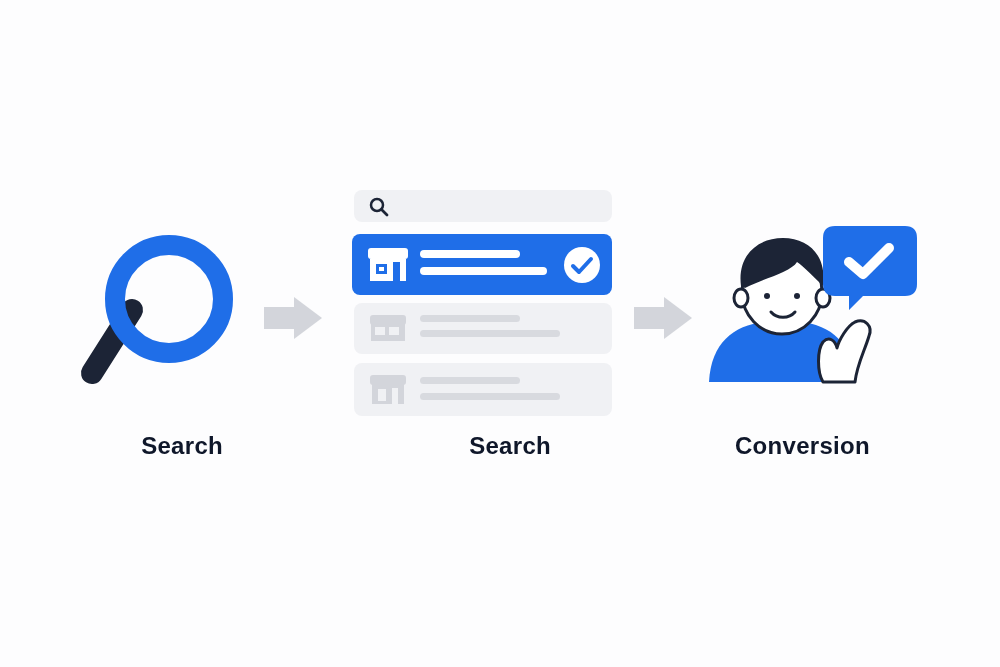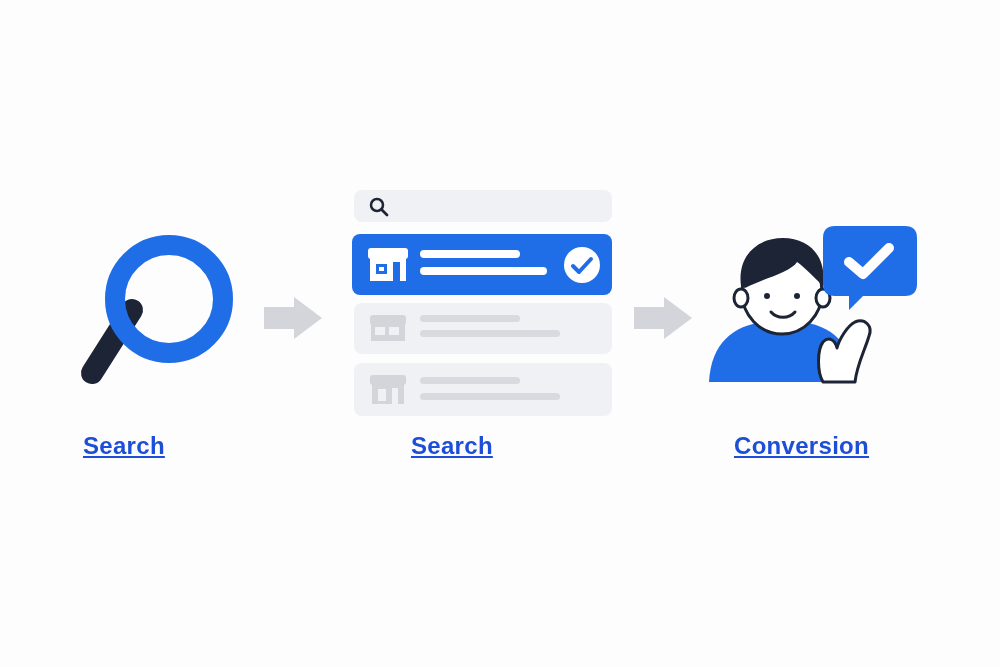--- a/index.html
+++ b/index.html
@@ -1,18 +1,18 @@
 <!DOCTYPE html>
 <html><head>
 <meta charset="utf-8">
 <style>
   html,body{margin:0;padding:0;}
   body{width:1000px;height:667px;background:#fdfdfe;position:relative;overflow:hidden;font-family:"Liberation Sans",sans-serif;}
   .abs{position:absolute;}
-  .label{position:absolute;font-size:24px;font-weight:bold;color:#1d4ed8;text-align:left;letter-spacing:0.3px;text-decoration:underline;}
+  .label{position:absolute;font-size:24px;font-weight:bold;color:#0f172a;text-align:right;letter-spacing:0.3px;}
   .bar{position:absolute;border-radius:4px;}
   .card{position:absolute;border-radius:8px;}
 </style>
 </head>
 <body>
 
 <div class="abs" style="left:70px;left:70px;top:215px;width:170px;height:180px;">
   <svg width="170" height="180" viewBox="0 0 170 180">
     <line x1="62" y1="95" x2="22" y2="158" stroke="#1c2436" stroke-width="22" stroke-linecap="round"></line>
     <circle cx="99" cy="84" r="54" fill="none" stroke="#1f6ee8" stroke-width="20"></circle>
@@ -101,13 +101,13 @@
     <circle cx="92" cy="74" r="3" fill="#1c2436"></circle>
 
     <path d="M66,90 C72,97 84,97 90,90" fill="none" stroke="#1c2436" stroke-width="3" stroke-linecap="round"></path>
 
     <path d="M118,160 C112,150 112,128 118,120 C124,114 130,118 132,126 C134,118 142,104 150,100 C160,96 168,104 164,114 C160,128 152,142 150,160 Z" fill="#fff" stroke="#1c2436" stroke-width="3" stroke-linejoin="round"></path>
 
     <path d="M130,4 L200,4 Q212,4 212,16 L212,62 Q212,74 200,74 L158,74 L144,88 L144,74 L130,74 Q118,74 118,62 L118,16 Q118,4 130,4 Z" fill="#1f6ee8"></path>
     <polyline points="144,40 158,52 184,26" fill="none" stroke="#fff" stroke-width="10" stroke-linecap="round" stroke-linejoin="round"></polyline>
   </svg>
 </div>
-<div class="label" style="left:734px;top:432px;width:160px;">Conversion</div>
+<div class="label" style="left:710px;top:432px;width:160px;">Conversion</div>
 
 </body></html>

